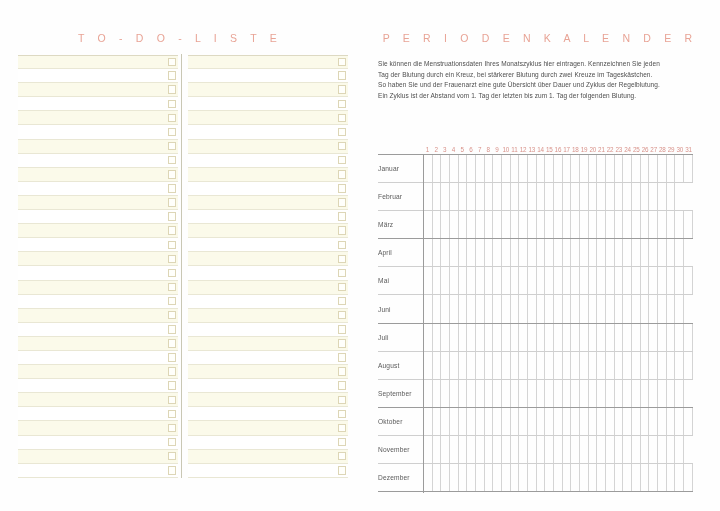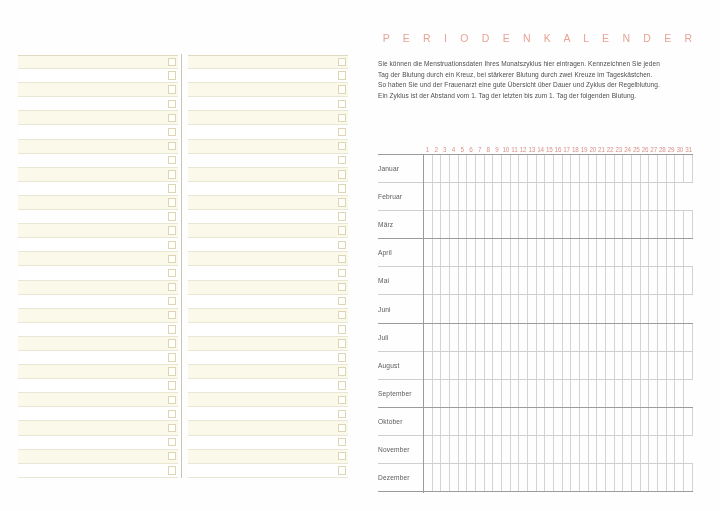--- a/index.html
+++ b/index.html
@@ -188,20 +188,21 @@
     width: 1px;
     background: #9b9b9b;
   }
 </style>
 </head>
 <body>
 
 <div id="page">
 
   <div class="page-left">
+    <div class="page-heading">T O - D O - L I S T E</div>
 
     <div class="todo-wrap">
       <div class="todo-col first">
           <div class="todo-row shade firstrow">
             <div class="todo-line"></div>
             <div class="todo-check"></div>
           </div>
           <div class="todo-row plain">
             <div class="todo-line"></div>
             <div class="todo-check"></div>

